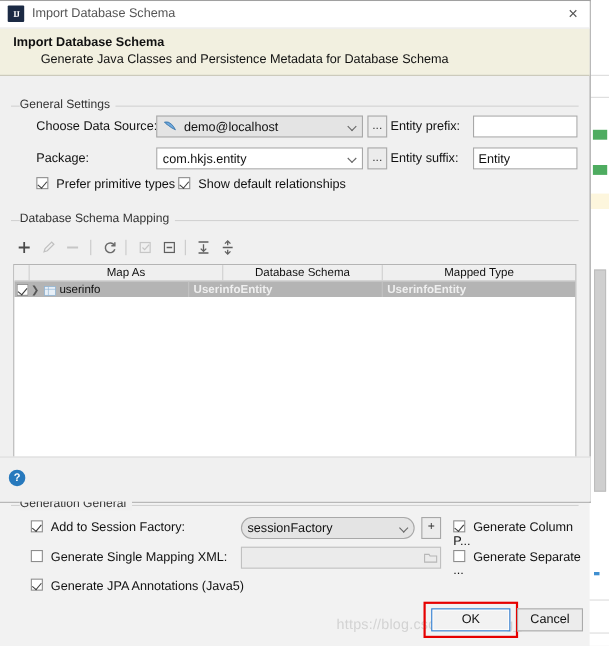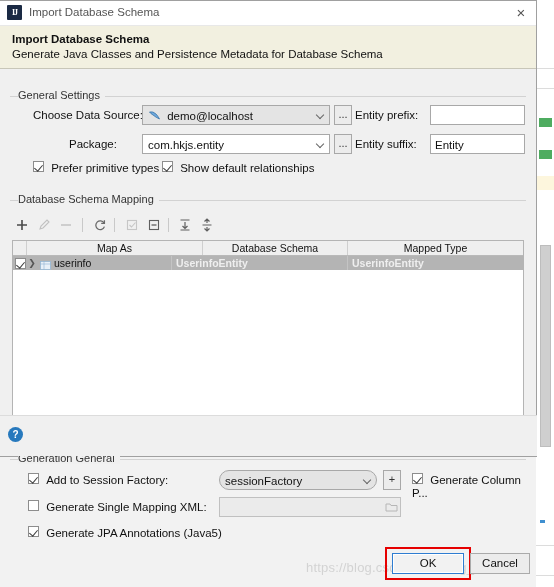--- a/index.html
+++ b/index.html
@@ -31,21 +31,21 @@
   #app-icon{position:absolute;left:7px;top:4px;width:15px;height:15px;
     background:#1b2a44;border-radius:1px;display:flex;align-items:center;justify-content:center;}
   #app-icon span{color:#ffffff;font-size:8px;font-weight:bold;letter-spacing:-1px;font-family:"Liberation Serif",serif;}
   #title-text{position:absolute;left:29px;top:5px;font-size:11.5px;color:#555;}
   #close-btn{position:absolute;right:6px;top:3px;width:18px;height:18px;color:#555;
     font-size:15px;line-height:18px;text-align:center;cursor:default;}
 
   
   #banner{background:#f2f0e0;border-bottom:1px solid #c8c6b8;padding:7px 0 9px 12px;height:43px;box-sizing:border-box;}
   #banner-title{font-weight:bold;font-size:11.5px;color:#111;margin-bottom:3px;}
-  #banner-sub{font-size:11.5px;color:#111;}
+  #banner-sub{font-size:11.5px;color:#111;margin-left:25px;}
 
   
   .group{position:absolute;text-decoration:underline;}
   .group-legend{position:absolute;font-size:11px;color:#333;background:#f0f0f0;padding-right:5px;left:8px;top:-7px;}
   .group-rule{position:absolute;left:0;right:0;top:0;height:1px;background:#d2d2d2;}
 
   
   label.fld{font-size:11.5px;color:#111;}
   .combo{
     position:absolute;height:20px;box-sizing:border-box;
@@ -152,21 +152,21 @@
       </svg>
     </span>
     <span>demo@localhost</span>
     <span class="chev"></span>
   </div>
   <div class="btn-sm" style="left:334px;top:104px;">...</div>
 
   <label class="fld" style="position:absolute;left:355px;top:108px;">Entity prefix:</label>
   <div class="txt" style="left:430px;top:104px;width:95px;"></div>
 
-  <label class="fld" style="position:absolute;left:33px;top:137px;margin-left:36px;">Package:</label>
+  <label class="fld" style="position:absolute;left:33px;top:137px;">Package:</label>
   <div class="combo" style="left:142px;top:133px;width:188px;">
     <span>com.hkjs.entity</span>
     <span class="chev"></span>
   </div>
   <div class="btn-sm" style="left:334px;top:133px;">...</div>
 
   <label class="fld" style="position:absolute;left:355px;top:137px;">Entity suffix:</label>
   <div class="txt" style="left:430px;top:133px;width:95px;">Entity</div>
 
   <div class="cb checked" style="position:absolute;left:33px;top:160px;">
@@ -281,20 +281,24 @@
   <div class="cb" style="position:absolute;left:28px;top:499px;">
     <span class="box"></span>
     <span class="lbl">Generate Single Mapping XML:</span>
   </div>
   <div class="txt disabled" style="left:219px;top:496px;width:182px;"></div>
   <span style="position:absolute;left:385px;top:500px;width:13px;height:11px;">
     <svg width="13" height="11" viewBox="0 0 13 11">
       <path d="M1 3h4l1 1.5h6V10H1z" fill="none" stroke="#b6b6b6" stroke-width="1"></path>
     </svg>
   </span>
+  <div class="cb" style="position:absolute;left:412px;top:499px;">
+    <span class="box"></span>
+    <span class="lbl">Generate Separate ...</span>
+  </div>
 
   <div class="cb checked" style="position:absolute;left:28px;top:525px;">
     <span class="box"></span>
     <span class="lbl">Generate JPA Annotations (Java5)</span>
   </div>
 
   <div id="btnbar">
     <div id="help-icon">?</div>
   </div>
   <div id="watermark">https://blog.csdn.net/zhang_adrian</div>

